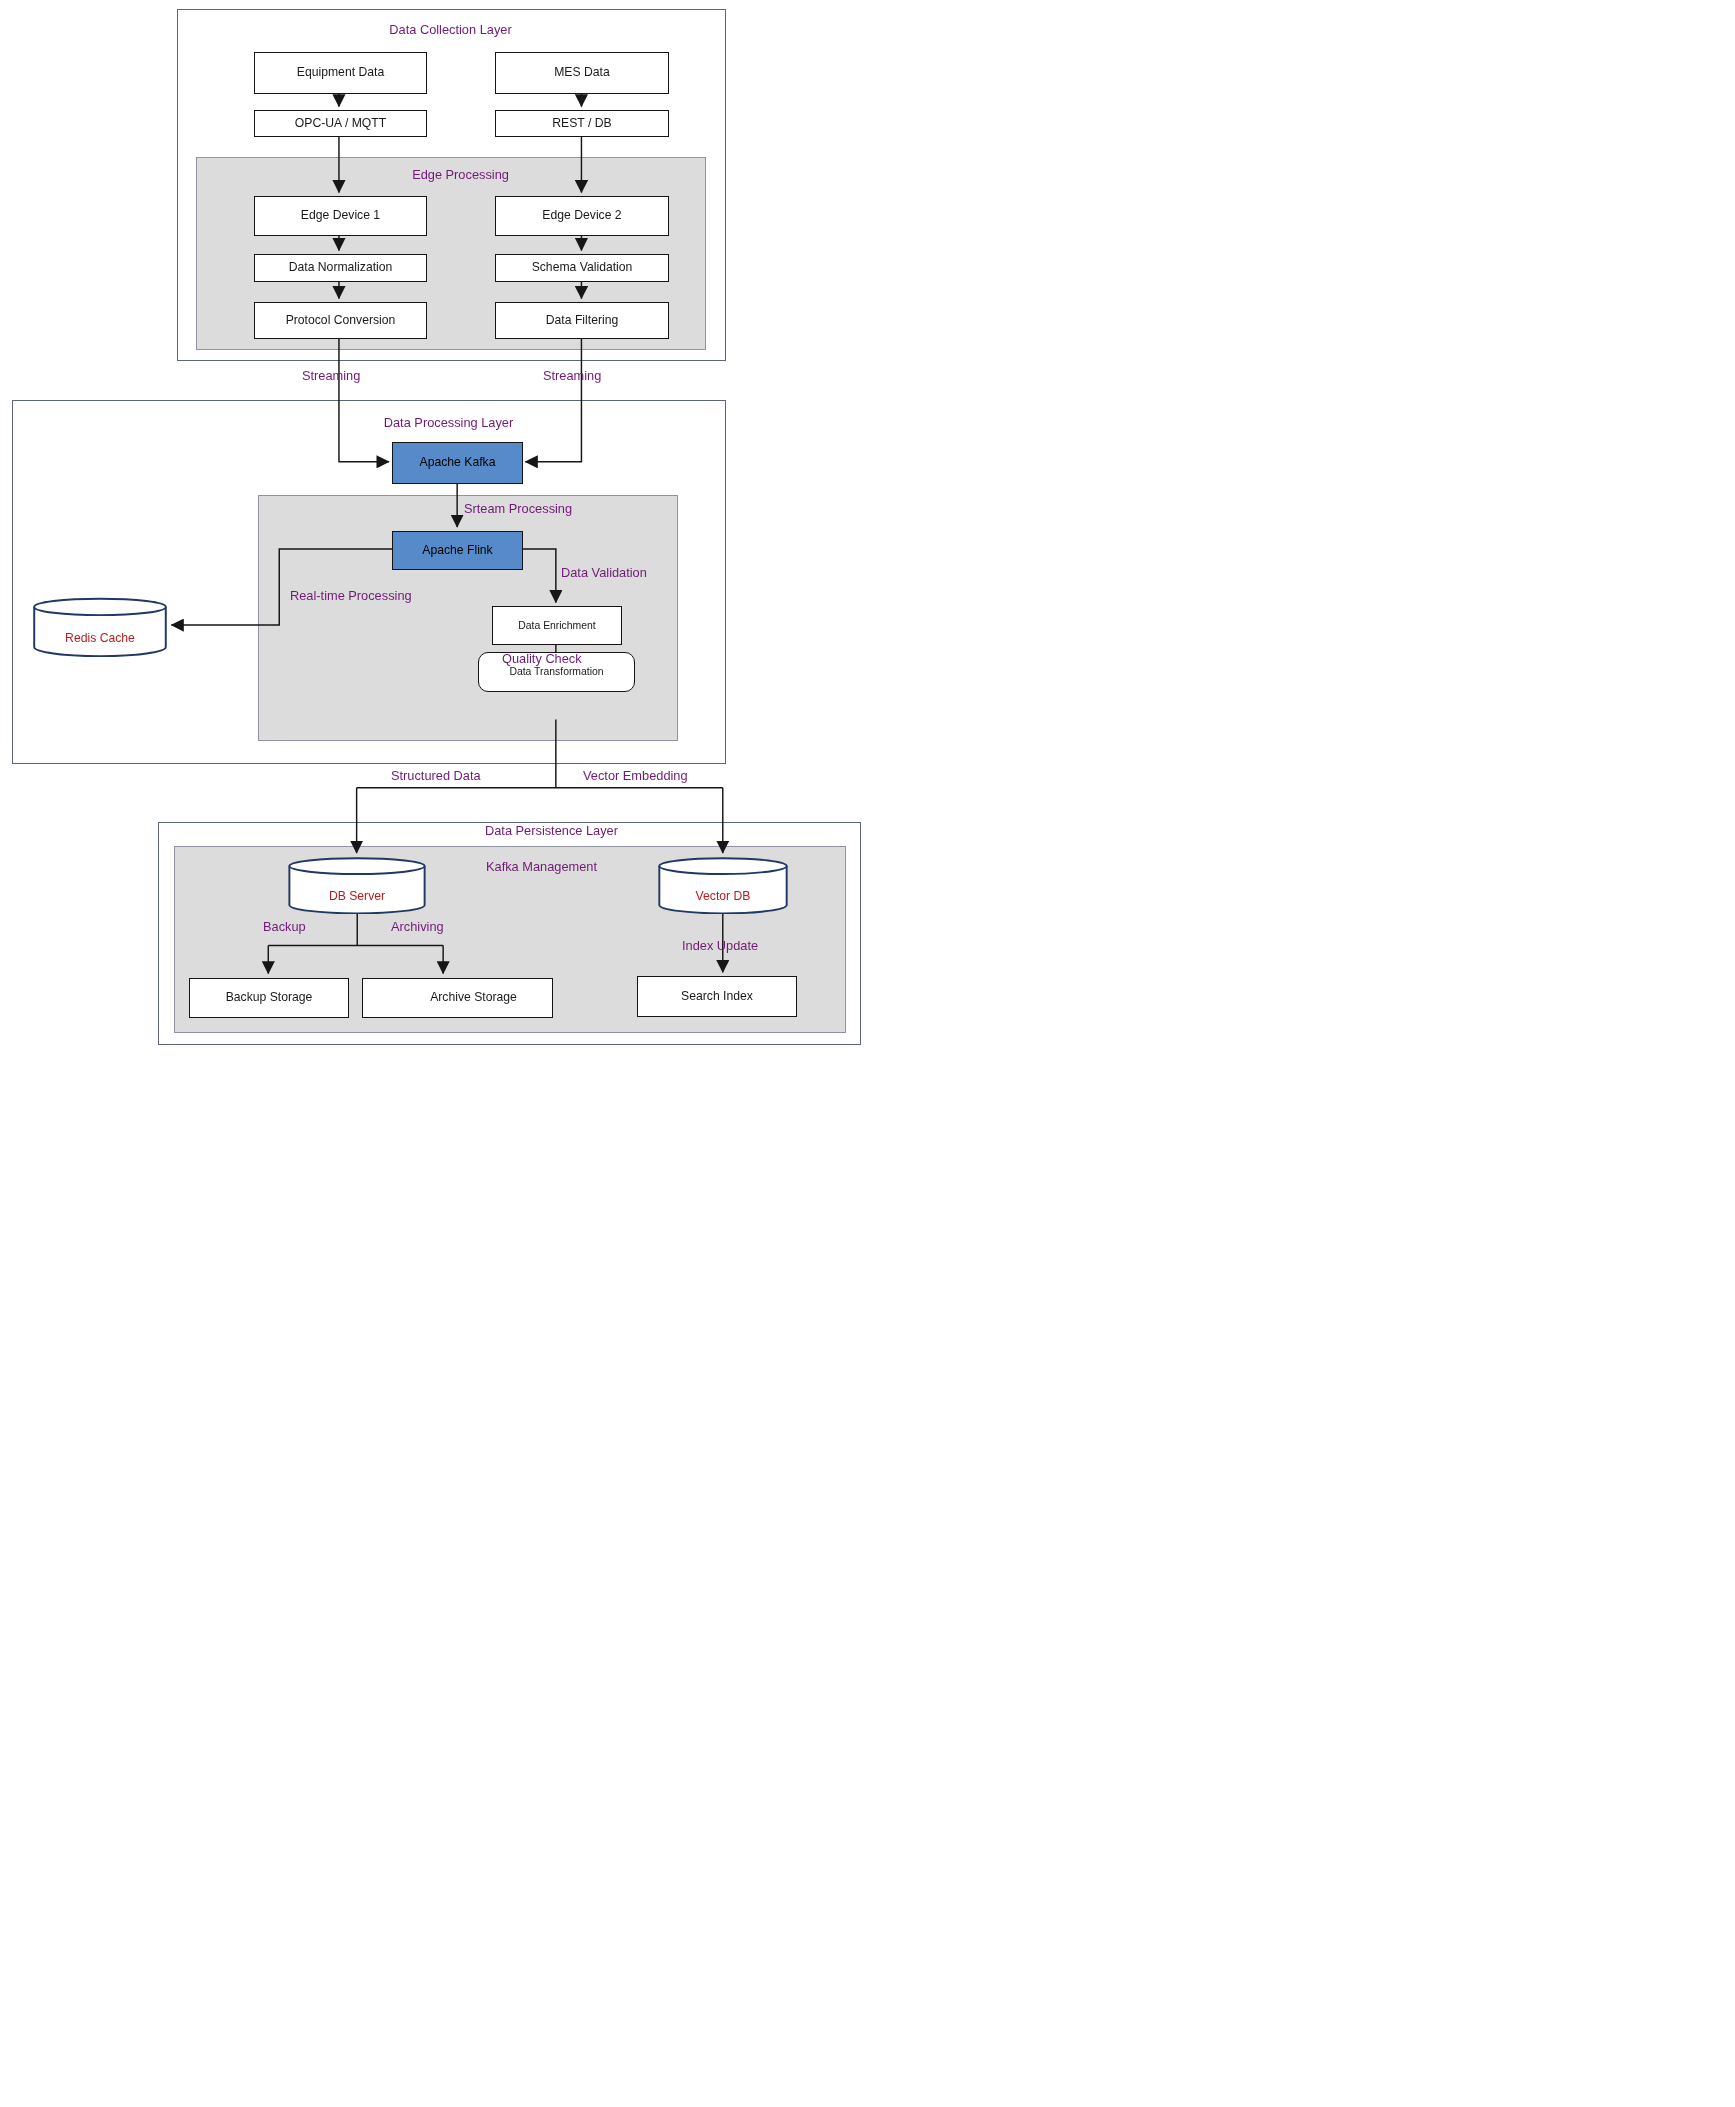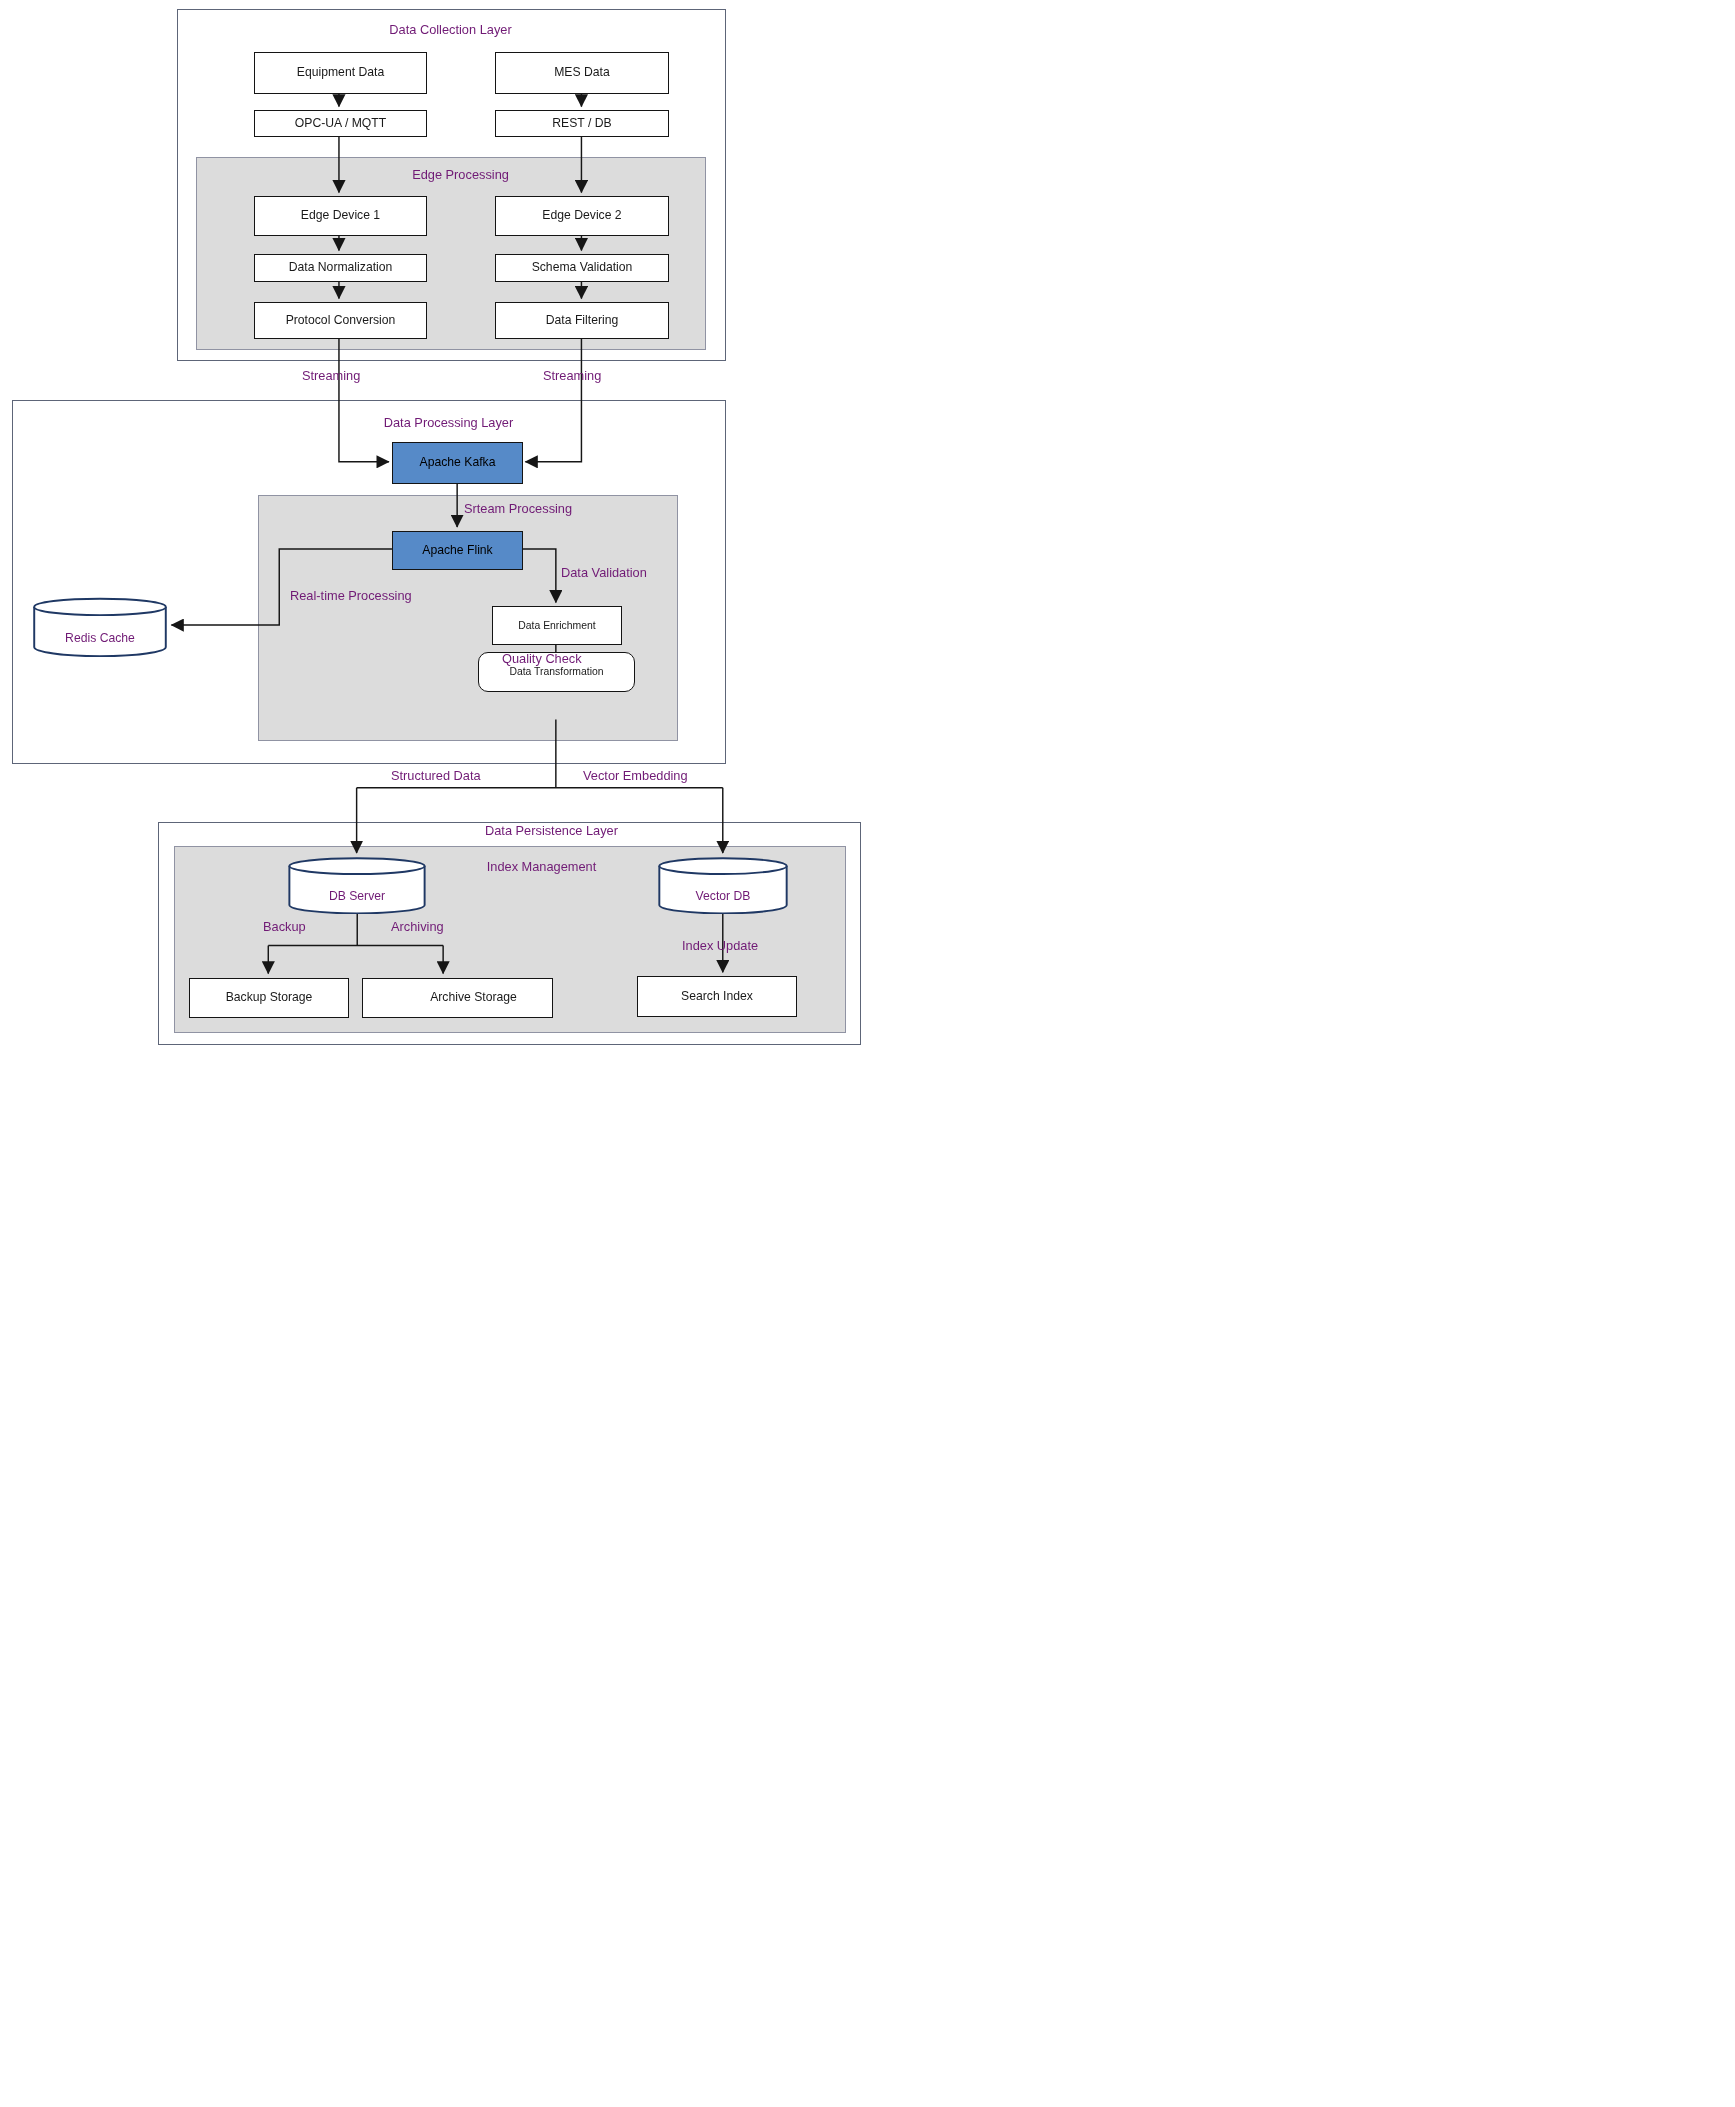--- a/index.html
+++ b/index.html
@@ -13,21 +13,21 @@
 
   .node{position:absolute;background:#ffffff;border:1.5px solid #141414;display:flex;
         align-items:center;justify-content:center;z-index:3;font-size:12.2px;color:#1a1a1a;
         text-align:center;line-height:1.1;}
   .node.small{font-size:10.4px;border-width:1.2px;}
   .node.blue{background:#568ac8;color:#000000;border-width:1.2px;}
 
   .cyl{position:absolute;z-index:3;}
   .cyl svg{position:absolute;left:0;top:0;}
   .cyl .cyl-label{position:absolute;left:0;right:0;top:38%;bottom:0;display:flex;
-        align-items:center;justify-content:center;font-size:12.2px;color:#701a75;}
+        align-items:center;justify-content:center;font-size:12.2px;color:#b91c1c;}
 
   .lbl{position:absolute;z-index:4;font-size:12.8px;color:#701a75;white-space:nowrap;line-height:1;}
   .lbl.center{text-align:center;}
 </style>
 </head>
 <body>
 
 <div id="page">
 
   <div class="layer" style="left:177px;top:9.1px;width:547px;height:350px;"></div>
@@ -68,21 +68,21 @@
       <path d="M440 1552 L440 1598" marker-end="url(#ah)"></path>
       <path d="M727 1552 L727 1598" marker-end="url(#ah)"></path>
       <path d="M1186 1500 L1186 1596" marker-end="url(#ah)"></path>
     </g>
   </svg>
 
   <div class="lbl center" style="left:177px;top:24.4px;width:547px;">Data Collection Layer</div>
   <div class="lbl center" style="left:366px;top:169px;width:189px;">Edge Processing</div>
   <div class="lbl center" style="left:357px;top:417px;width:183px;">Data Processing Layer</div>
   <div class="lbl center" style="left:460px;top:825px;width:183px;">Data Persistence Layer</div>
-  <div class="lbl center" style="left:472px;top:861px;width:139px;">Index Management</div>
+  <div class="lbl center" style="left:472px;top:861px;width:139px;">Kafka Management</div>
 
   <div class="node" style="left:254px;top:52px;width:171px;height:40px;">
       <span>Equipment Data</span>
     </div>
   <div class="node" style="left:495px;top:52px;width:172px;height:40px;">
       <span>MES Data</span>
     </div>
   <div class="node" style="left:254px;top:110px;width:171px;height:25px;">
       <span>OPC-UA / MQTT</span>
     </div>

